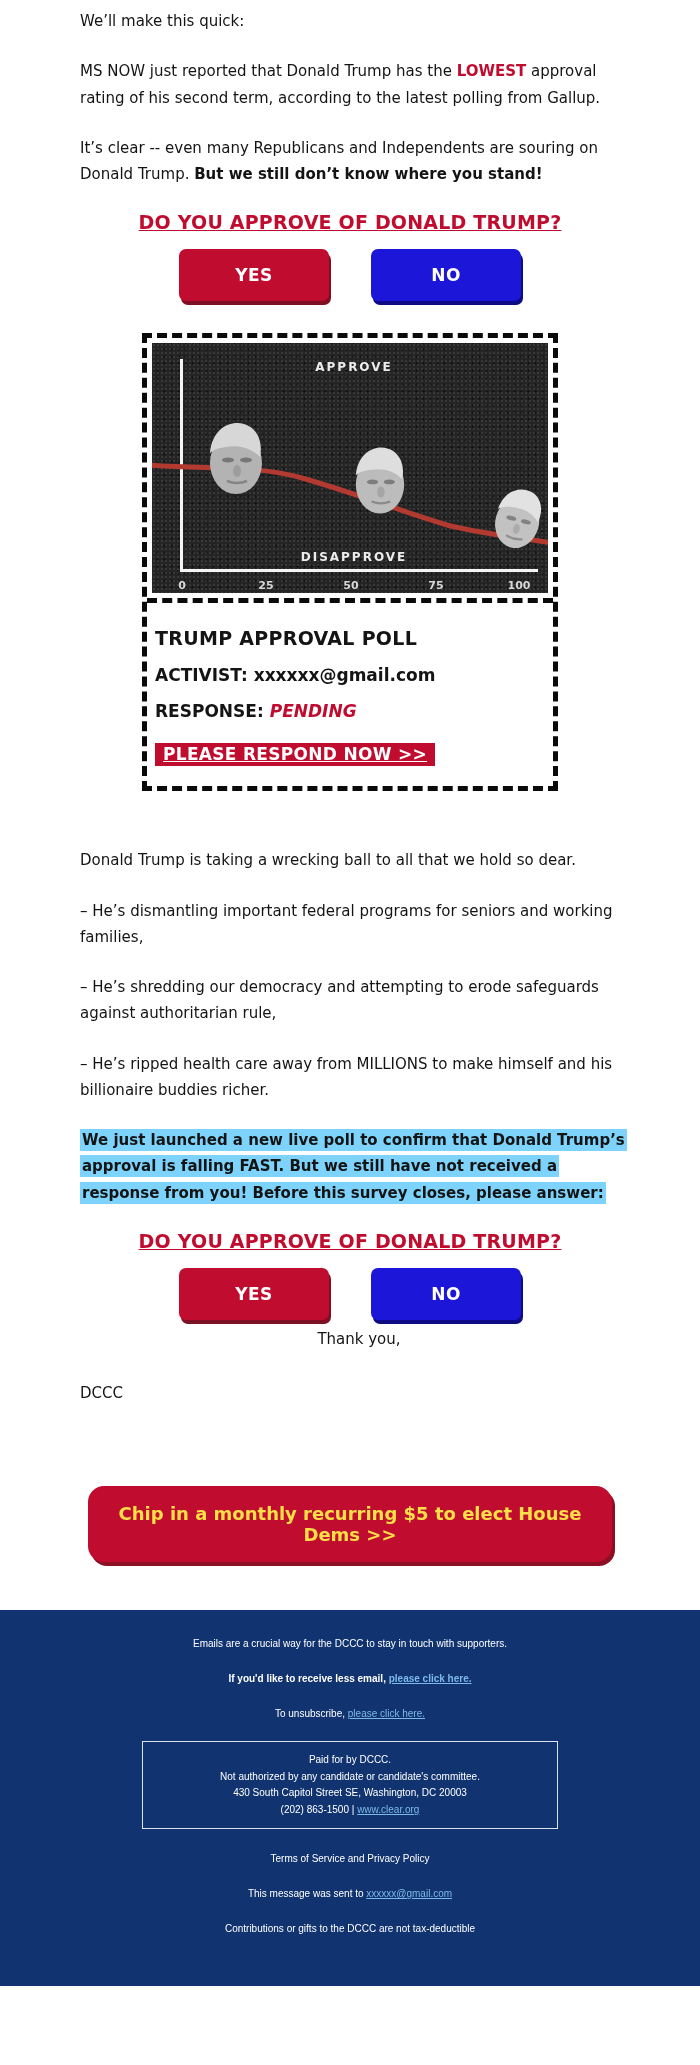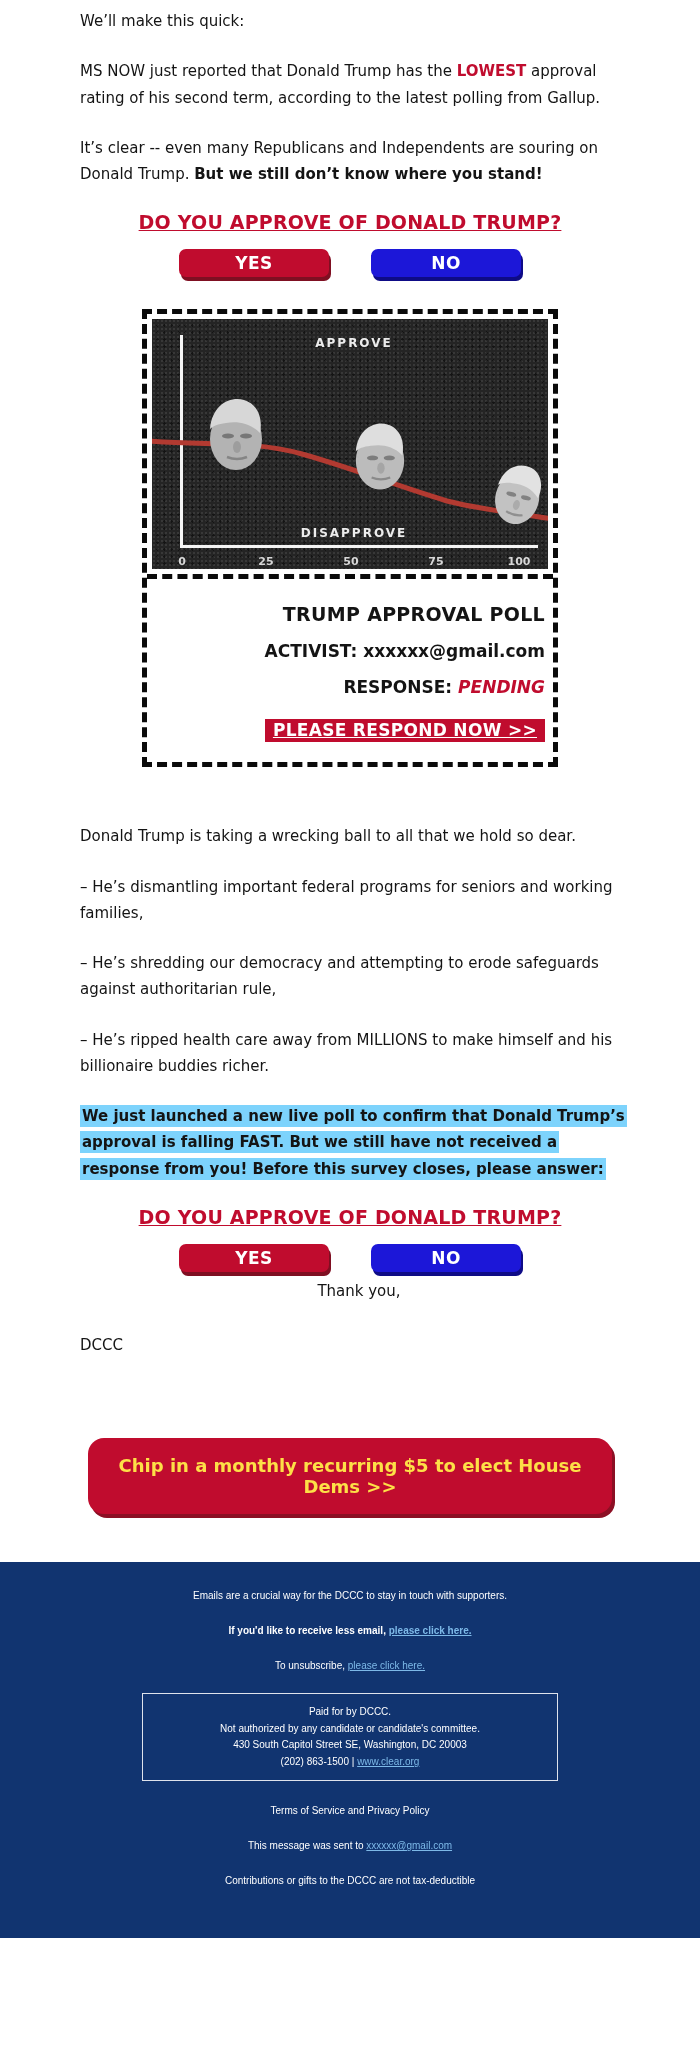--- a/index.html
+++ b/index.html
@@ -17,21 +17,21 @@
   .em-red{color:#c00c2e;font-weight:bold;}
   .b{font-weight:bold;}
   .hl{background:#7dd3fc;font-weight:bold;padding:2px 2px;box-decoration-break:clone;-webkit-box-decoration-break:clone;}
 
   .poll-q{
     text-align:center;color:#c00c2e;font-weight:bold;font-size:19px;
     text-decoration:underline;margin:2px 0 0;letter-spacing:.2px;cursor:pointer;
   }
   .btn-row{display:flex;justify-content:center;gap:42px;margin:16px 0 0;}
   .btn{
-    width:150px;height:28px;border:0;border-radius:7px;color:#fff;
+    width:150px;height:52px;border:0;border-radius:7px;color:#fff;
     font-weight:bold;font-size:17px;font-family:inherit;
     display:flex;align-items:center;justify-content:center;cursor:pointer;letter-spacing:.5px;
   }
   .btn-yes{background:#c00c2e;box-shadow:2px 4px 0 #7f0f22;}
   .btn-no{background:#1c17d8;box-shadow:2px 4px 0 #0e0b86;}
 
   .poll-box{
     width:406px;margin:32px auto 30px;border:5px dashed #0a0a0a;background:#fff;
   }
   .chart-wrap{
@@ -41,21 +41,21 @@
       radial-gradient(rgba(255,255,255,0.09) 1px, transparent 1.3px),
       radial-gradient(rgba(0,0,0,0.45) 1px, transparent 1.3px);
     background-size:4px 4px,7px 7px;
     background-position:0 0,2px 3px;
   }
   .chart-wrap svg{position:absolute;inset:0;width:100%;height:100%;}
   .chart-label{fill:#ececec;font-size:12px;font-weight:bold;letter-spacing:2px;}
   .chart-tick{fill:#d8d8d8;font-size:11px;font-weight:bold;}
 
   .status{
-    border-top:5px dashed #0a0a0a;text-align:right;padding:16px 8px 20px;
+    border-top:5px dashed #0a0a0a;text-align:left;padding:16px 8px 20px;
   }
   .status-title{font-size:19px;font-weight:bold;margin:8px 0 16px;letter-spacing:.3px;}
   .status-line{font-size:17px;font-weight:bold;margin:0 0 16px;}
   .pending{color:#c00c2e;font-style:italic;}
   .respond-cta{
     display:inline-block;background:#c00c2e;color:#fff;font-weight:bold;font-size:17px;
     text-decoration:underline;padding:1px 8px 2px;margin-top:6px;cursor:pointer;letter-spacing:.3px;
   }
 
   .signoff p{margin:0 0 28px;}

